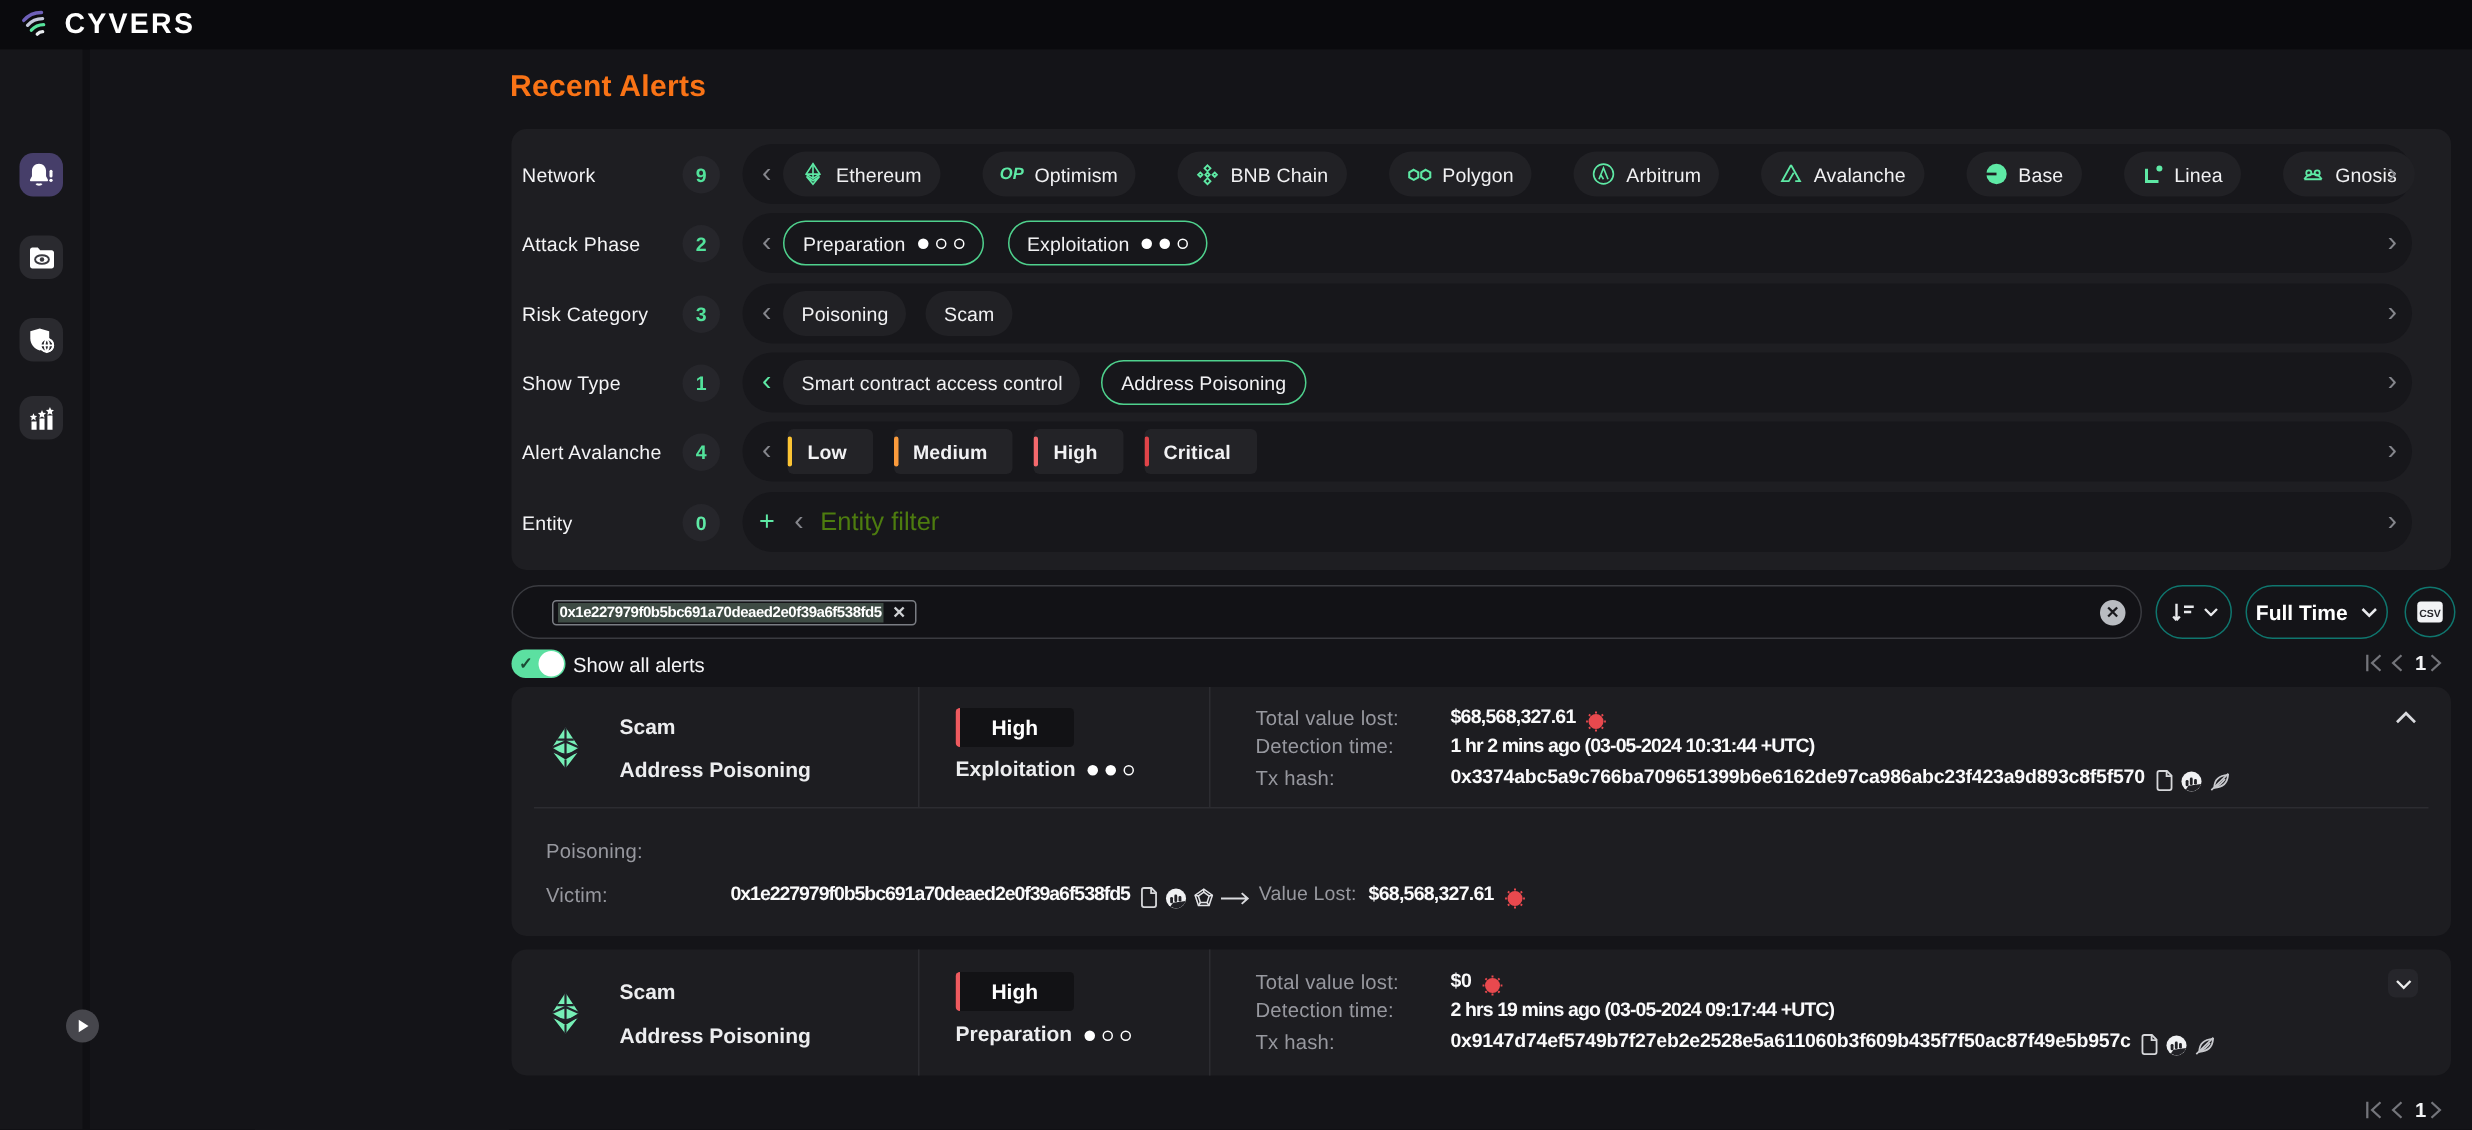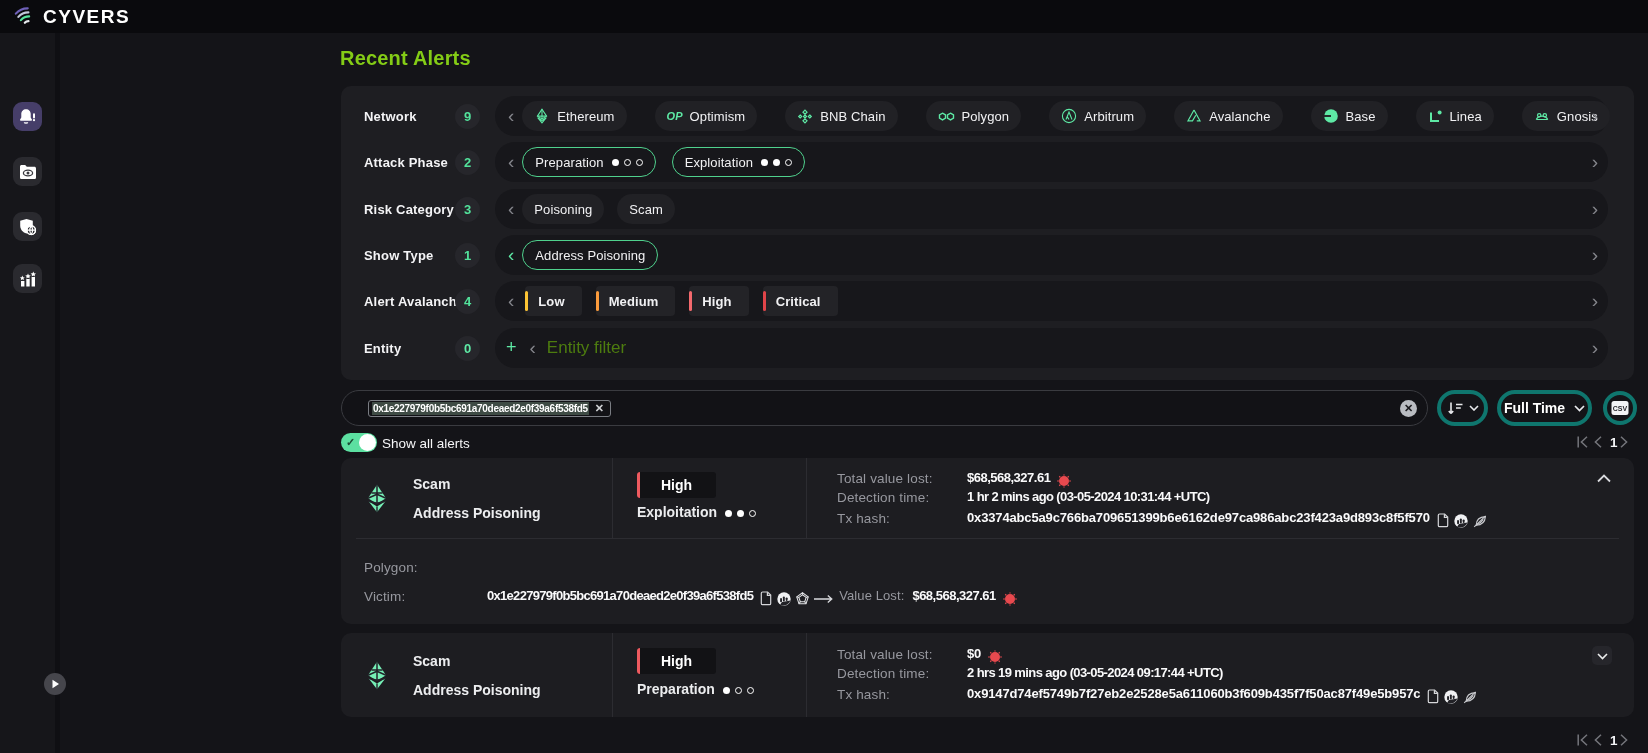--- a/index.html
+++ b/index.html
@@ -7,45 +7,45 @@
   body { font-family:"Liberation Sans", sans-serif; color:#ecedef; position:relative; }
   .abs { position:absolute; }
   
   .topbar { position:absolute; left:0; top:0; width:1648px; height:33px; background:#0a0a0d; }
   .logo-txt { position:absolute; left:43px; top:6px; font-size:19px; font-weight:bold; letter-spacing:1.5px; color:#fff; }
   
   .sidebar { position:absolute; left:0; top:33px; width:55px; height:720px; background:#16161a; }
   .content { position:absolute; left:60px; top:33px; width:1588px; height:720px; background:#141418; }
   .sicon { position:absolute; left:13px; width:29px; height:29px; border-radius:9px; background:#2a2a2f; display:flex; align-items:center; justify-content:center; }
   .sicon.active { background:#463e69; }
-  .title { position:absolute; left:340px; top:47px; font-size:20px; font-weight:bold; color:#84cc16; letter-spacing:.2px; }
+  .title { position:absolute; left:340px; top:47px; font-size:20px; font-weight:bold; color:#f97316; letter-spacing:.2px; }
   
   .fcard { position:absolute; left:341px; top:86px; width:1293px; height:294px; background:#1e1e22; border-radius:10px; }
   .frow { position:absolute; left:0; width:100%; height:40px; }
-  .flabel { position:absolute; left:23px; top:13px; font-size:13px; font-weight:bold; color:#f4f4f6; letter-spacing:.2px; }
+  .flabel { position:absolute; left:7px; top:13px; font-size:13px; font-weight:normal; color:#f4f4f6; letter-spacing:.2px; }
   .fbadge { position:absolute; left:114px; top:8px; width:25px; height:25px; border-radius:50%; background:#26262b; color:#52e29b; font-size:13px; font-weight:bold; display:flex; align-items:center; justify-content:center; }
   .fstrip { position:absolute; left:154px; top:0; width:1113px; height:40px; background:#17171b; border-radius:20px; display:flex; align-items:center; }
   .chev { color:#85868c; font-size:19px; font-weight:normal; font-family:"Liberation Sans",sans-serif; line-height:1; }
   .chip { height:30px; border-radius:15px; background:#212125; display:inline-flex; align-items:center; padding:0 12px; font-size:13px; font-weight:500; color:#f1f1f3; white-space:nowrap; letter-spacing:.1px; }
   .chip .cic { margin-right:7px; display:inline-flex; }
   .chip.outline { background:transparent; border:1px solid #4fd18d; }
   .dots { display:inline-flex; align-items:center; margin-left:8px; gap:5px; }
   .dt { width:7px; height:7px; border-radius:50%; }
   .dt.f { background:#fff; }
   .dt.o { border:1.5px solid #fff; width:6px; height:6px; background:transparent; box-sizing:border-box; width:7px; height:7px; }
   .sev { height:30px; border-radius:4px; background:#232327; display:inline-flex; align-items:center; padding:0 17px 0 8px; font-size:13px; font-weight:bold; color:#f1f1f3; position:relative; overflow:hidden; letter-spacing:.1px; }
   .sev i { position:absolute; left:0; top:5px; bottom:5px; width:3px; border-radius:2px; }
   .sev span { margin-left:5px; }
   
   .search { position:absolute; left:341px; top:390px; width:1087px; height:36px; border:1px solid #3a3b40; border-radius:18px; background:#121216; }
   .tokchip { position:absolute; left:26px; top:9px; height:17px; border:1px solid #7a7d83; border-radius:3px; display:flex; align-items:center; padding:0 6px 0 3px; }
   .tokchip .t { font-size:10px; font-weight:bold; color:#fff; background:#3e4b44; padding:1px 1px; letter-spacing:-0.3px; }
   .tokchip .x { color:#cfd1d4; font-size:11px; margin-left:6px; font-weight:bold; }
   .clear { position:absolute; right:10px; top:9px; width:17px; height:17px; border-radius:50%; background:#b9bcc1; color:#18181c; font-size:11px; font-weight:bold; display:flex; align-items:center; justify-content:center; }
-  .pillbtn { position:absolute; top:390px; height:36px; border:4px solid #0f766e; border-radius:18px; background:#141418; display:flex; align-items:center; justify-content:center; color:#fff; }
+  .pillbtn { position:absolute; top:390px; height:36px; border:1px solid #0f766e; border-radius:18px; background:#141418; display:flex; align-items:center; justify-content:center; color:#fff; }
   
   .toggle { position:absolute; left:341px; top:433px; width:36px; height:19px; border-radius:10px; background:#5ce0a1; }
   .toggle .knob { position:absolute; right:1px; top:1px; width:17px; height:17px; background:#fff; border-radius:50%; }
   .toggle .ck { position:absolute; left:5px; top:3px; color:#1c4c35; font-size:11px; font-weight:bold; }
   .tog-label { position:absolute; left:382px; top:436px; font-size:13.5px; color:#f5f5f7; }
   
   .acard { position:absolute; left:341px; width:1293px; background:#1d1d21; border-radius:10px; }
   .vline { position:absolute; top:0; width:1px; background:#2c2c31; }
   .hline { position:absolute; left:15px; right:15px; height:1px; background:#2c2c31; }
   .glabel { color:#97989f; font-size:13.5px; letter-spacing:.15px; }
@@ -212,20 +212,21 @@
     </div>
     <span class="chev abs" style="right:36px; top:10px">›</span>
   </div>
 
   <div class="frow" style="top:149px">
     <div class="flabel" style="top:13px">Show Type</div>
     <div class="fbadge">1</div>
     <div class="fstrip">
       <span class="chev" style="margin-left:13px; margin-top:-2px; color:#5ee9a5">‹</span>
       <div style="display:flex; gap:14px; margin-left:8px">
+        <div class="chip">Smart contract access control</div>
         <div class="chip outline">Address Poisoning</div>
       </div>
     </div>
     <span class="chev abs" style="right:36px; top:10px">›</span>
   </div>
 
   <div class="frow" style="top:195px">
     <div class="flabel" style="top:13px">Alert Avalanche</div>
     <div class="fbadge">4</div>
     <div class="fstrip">
@@ -347,21 +348,21 @@
         </svg>
     <svg width="14" height="14" viewBox="0 0 14 14" fill="none" stroke="#c8c9cd" stroke-width="1.15">
           <path d="M3.2 11.2 C3.2 6 6.5 3 12.4 2.6 C12 7.6 9 10.9 3.2 11.2 Z"></path>
           <path d="M1.2 12.8 L12.6 1.8"></path>
           <path d="M3.2 11.2 C6 10 8.5 8 10.3 5.4"></path>
         </svg>
   </span></div>
   <svg class="abs" style="left:1256px; top:16px" width="14" height="9" viewBox="0 0 14 9" fill="none" stroke="#d9dade" stroke-width="1.8">
       <path d="M1 7.5 L7 1.5 L13 7.5"></path>
     </svg>
-  <div class="abs glabel" style="left:23px; top:102px">Polygon:</div>
+  <div class="abs glabel" style="left:23px; top:102px">Poisoning:</div>
   <div class="abs glabel" style="left:23px; top:131px">Victim:</div>
   <div class="abs gval addr" style="left:146px; top:130px">0x1e227979f0b5bc691a70deaed2e0f39a6f538fd5<span class="ico-row">
     <svg width="12" height="15" viewBox="0 0 12 15" fill="none" stroke="#d6d7da" stroke-width="1.2">
           <path d="M7.6 1 H2.6 A1.3 1.3 0 0 0 1.3 2.3 V12.4 A1.3 1.3 0 0 0 2.6 13.7 H9.4 A1.3 1.3 0 0 0 10.7 12.4 V4.1 Z"></path>
           <path d="M7.4 1.2 V4.4 H10.6"></path>
         </svg>
     <svg width="14" height="14" viewBox="0 0 14 14">
           <circle cx="7" cy="7" r="6.7" fill="#f0f1f3"></circle>
           <path d="M13.4 8.6 A6.7 6.7 0 0 1 3.2 12.4 L5 9.9 L13.4 8.6 Z" fill="#212126"></path>
           <rect x="3.1" y="6" width="1.9" height="4.2" rx="0.9" fill="#212126"></rect>

